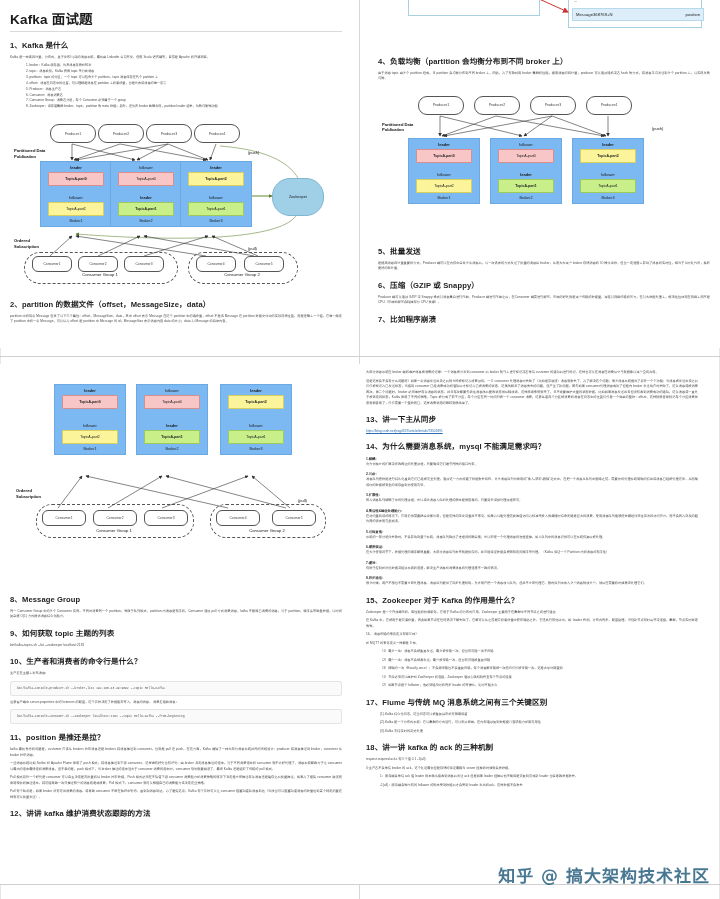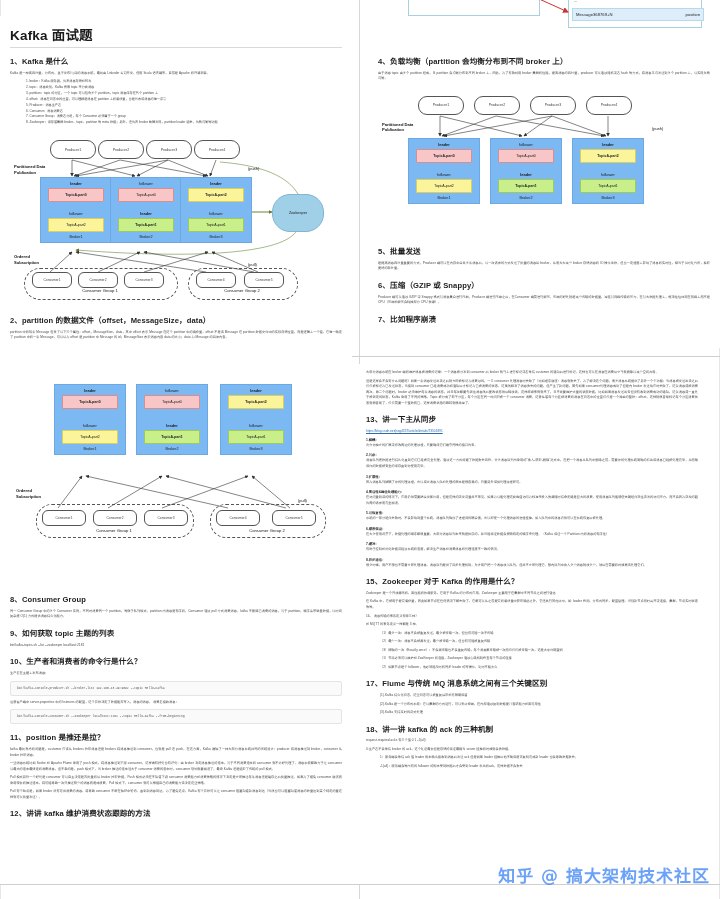--- a/index.html
+++ b/index.html
@@ -6,21 +6,21 @@
   html,body{margin:0;padding:0;background:#ffffff;}
   body{
     width:720px;height:899px;overflow:hidden;
     font-family:"Liberation Sans","DejaVu Sans",sans-serif;
     color:#2b2b2b;-webkit-font-smoothing:none;
   }
   .sheet{position:relative;width:720px;height:899px;background:#fff;}
 
   
   .panel{position:absolute;background:#fff;overflow:hidden;}
-  .p-tl{left:0;top:16px;width:352px;height:348px;}
+  .p-tl{left:0;top:0;width:352px;height:348px;}
   .p-tr{left:368px;top:0;width:352px;height:348px;}
   .p-bl{left:0;top:364px;width:352px;height:520px;}
   .p-br{left:356px;top:364px;width:352px;height:520px;}
   .panel-inner{padding:6px 10px 0 10px;}
 
   .vrule{position:absolute;left:359px;top:0;width:1px;height:899px;background:#d8d8d8;}
   .hrule{position:absolute;left:0;top:356px;width:720px;height:1px;background:#cfcfcf;}
   .hrule2{position:absolute;left:0;top:884px;width:720px;height:1px;background:#cfcfcf;}
   .edge-l{position:absolute;left:0;top:0;width:1px;height:899px;background:#e6e6e6;}
   .edge-r{position:absolute;left:719px;top:0;width:1px;height:899px;background:#e6e6e6;}
@@ -99,21 +99,21 @@
   .msgbox{position:absolute;border:1px solid #a9cfe3;background:#fff;}
   .msgrow{
     position:absolute;background:#ddeefa;border:1px solid #b7d9ec;
     font-size:4.2px;color:#222;display:flex;align-items:center;padding:0 3px;
   }
   .msgrow .pos{margin-left:auto;}
 
   
   .watermark{
     position:absolute;right:10px;bottom:12px;
-    font-size:17px;font-weight:bold;color:#3b82f6;
+    font-size:17px;font-weight:bold;color:#0c4a6e;
     letter-spacing:1px;opacity:.75;white-space:nowrap;
     font-family:"DejaVu Sans",sans-serif;
   }
 </style>
 </head>
 <body>
 
 <div class="sheet">
 
   <div class="edge-l"></div>
@@ -362,21 +362,21 @@
       <div class="cons" style="left:134px;top:134px;width:42px;">Consumer3</div>
       <div class="cglabel" style="left:26px;top:152px;width:156px;">Consumer Group 1</div>
 
       <div class="cgroup" style="left:200px;top:128px;width:114px;height:32px;"></div>
       <div class="cons" style="left:206px;top:134px;width:42px;">Consumer4</div>
       <div class="cons" style="left:262px;top:134px;width:42px;">Consumer5</div>
       <div class="cglabel" style="left:200px;top:152px;width:114px;">Consumer Group 2</div>
     </div>
 
     <h2 class="sec">
-      <span>8、</span><span>Consumer Group</span>
+      <span>8、</span><span>Message Group</span>
     </h2>
     <p class="body">同一 Consumer Group 中的多个 Consumer 实例，不同时消费同一个 partition，等效于队列模式。partition 内消息是有序的，Consumer 通过 pull 方式消费消息。kafka 不删除已消费的消息，对于 partition，顺序读写磁盘数据，以时间复杂度 O(1) 方式提供消息持久化能力。</p>
 
     <h2 class="sec">
       <span>9、</span><span>如何获取 topic 主题的列表</span>
     </h2>
     <p class="body">bin/kafka-topics.sh --list --zookeeper localhost:2181</p>
 
     <h2 class="sec">
       <span>10、</span><span>生产者和消费者的命令行是什么？</span>
@@ -406,20 +406,23 @@
   <div class="panel p-br">
    <div class="panel-inner">
     <p class="body">大部分消息系统在 broker 端的维护消息被消费的记录：一个消息被分发到 consumer 后 broker 就马上进行标记或者等待 customer 的通知后进行标记。这样也可以在消息在消费后立马就删除以减少空间占用。</p>
     <p class="body">但是这样会不会有什么问题呢？如果一条消息发送出去之后就立即被标记为消费过的，一旦 consumer 处理消息时失败了（比如程序崩溃）消息就丢失了。为了解决这个问题，很多消息系统提供了另外一个个功能：当消息被发送出去之后仅仅被标记为已发送状态，当接到 consumer 已经消费成功的通知后才标记为已被消费的状态。这虽然解决了消息丢失的问题，但产生了新问题，首先如果 consumer处理消息成功了但是向 broker 发送响应时失败了，这条消息将被消费两次。第二个问题时，broker 必须维护每条消息的状态，并且每次都要先锁住消息然后更改状态然后释放锁。这样麻烦事情就来了，且不说要维护大量的状态数据，比如如果消息发送出去但没有收到消费成功的通知，这条消息将一直处于被锁定的状态，Kafka 采用了不同的策略。Topic 被分成了若干分区，每个分区在同一时间只被一个 consumer 消费。这意味着每个分区被消费的消息在日志中的位置仅仅是一个简单的整数：offset。这样就很容易标记每个分区消费状态就很容易了，仅仅需要一个整数而已。这样消费状态的跟踪就很简单了。</p>
 
     <h2 class="sec">
       <span>13、</span><span>讲一下主从同步</span>
     </h2>
     <div class="lnk">https://blog.csdn.net/jssg4357/article/details/73501891</div>
 
+    <h2 class="sec">
+      <span>14、</span><span>为什么需要消息系统，mysql 不能满足需求吗？</span>
+    </h2>
     <div>
       <div class="sub">1.解耦：</div>
       <p class="body">允许你独立的扩展或修改两边的处理过程，只要确保它们遵守同样的接口约束。</p>
     </div>
     <div>
       <div class="sub">2.冗余：</div>
       <p class="body">消息队列把数据进行持久化直到它们已经被完全处理，通过这一方式规避了数据丢失风险。许多消息队列所采用的"插入-获取-删除"范式中，在把一个消息从队列中删除之前，需要你的处理系统明确的指出该消息已经被处理完毕，从而确保你的数据被安全的保存直到你使用完毕。</p>
     </div>
     <div>
       <div class="sub">3.扩展性：</div>

